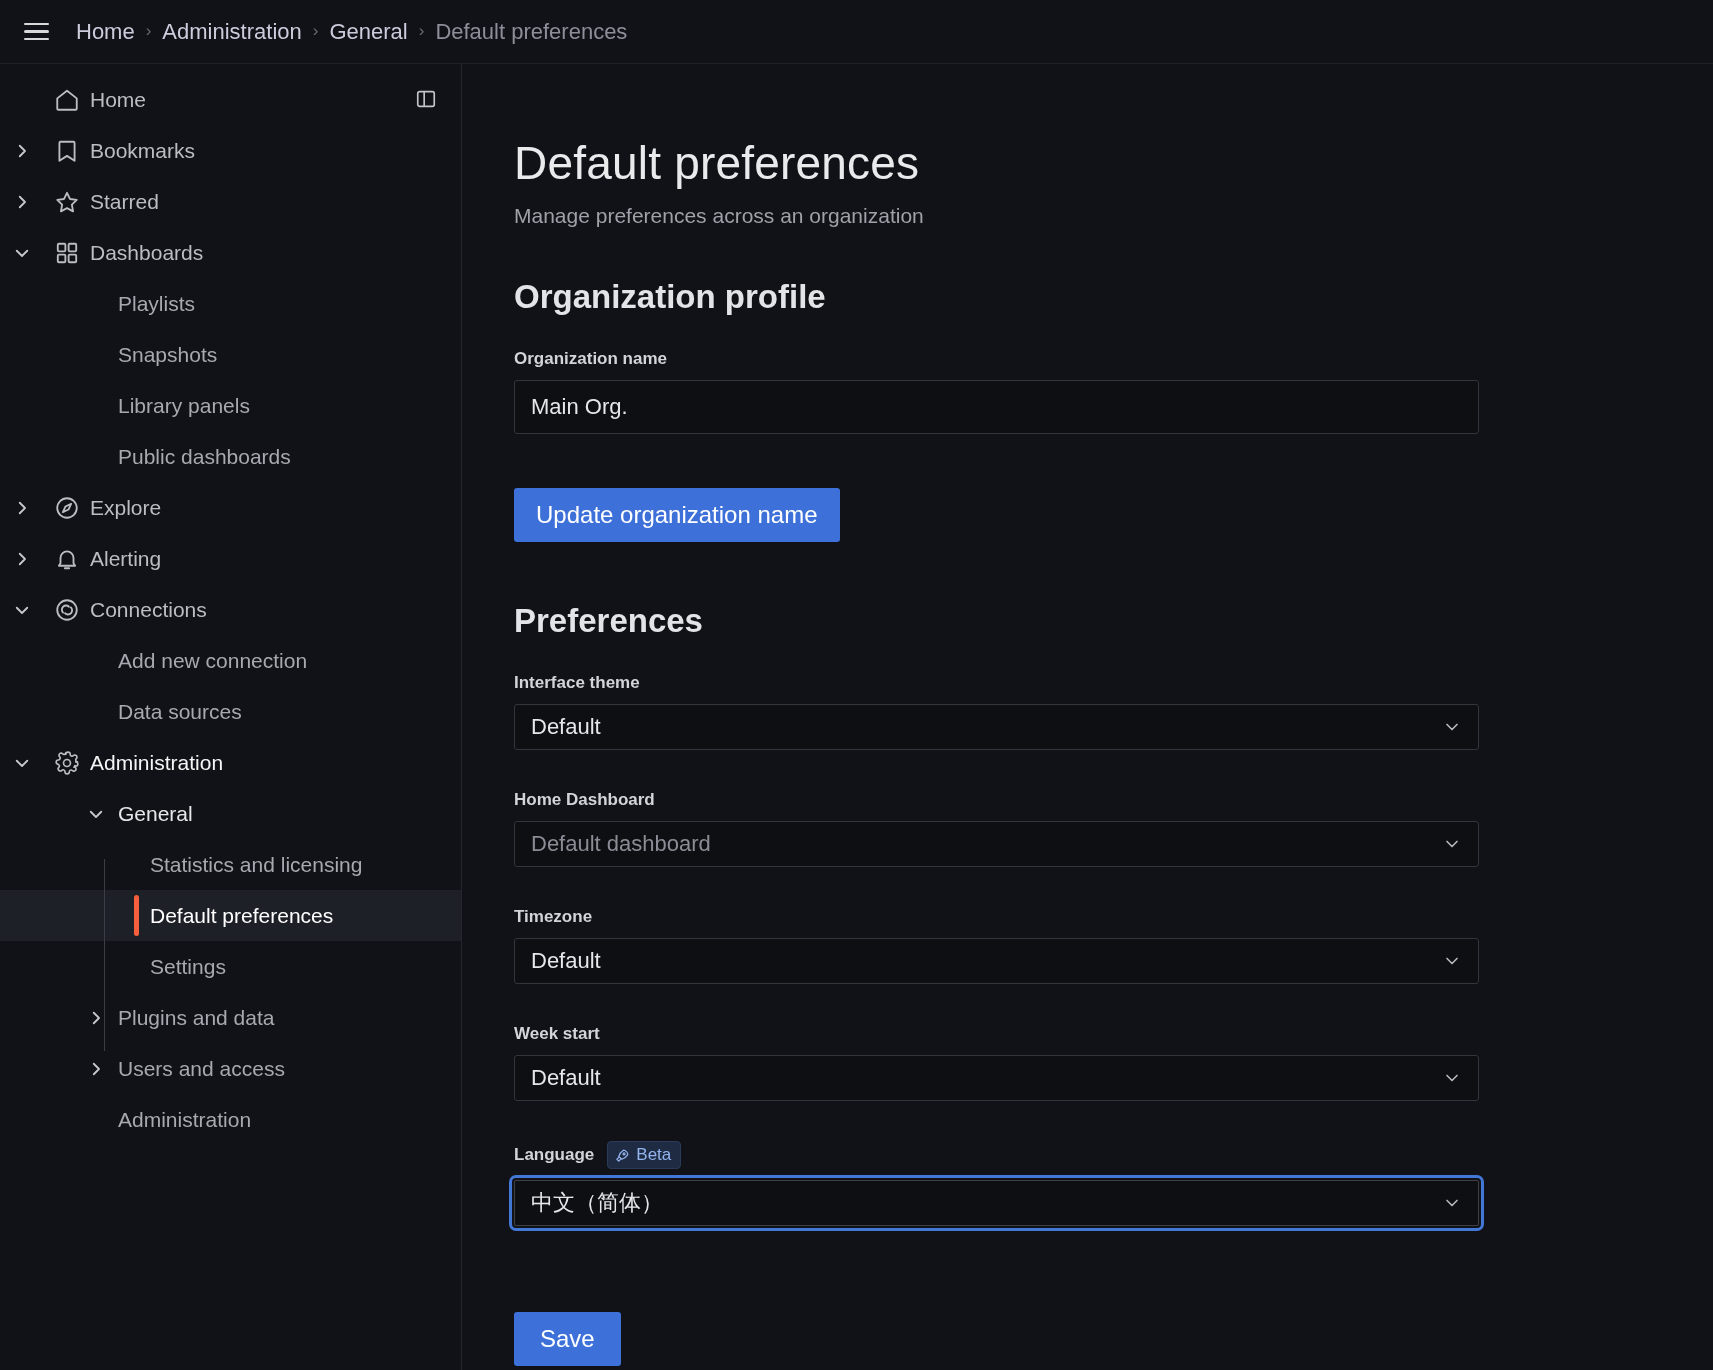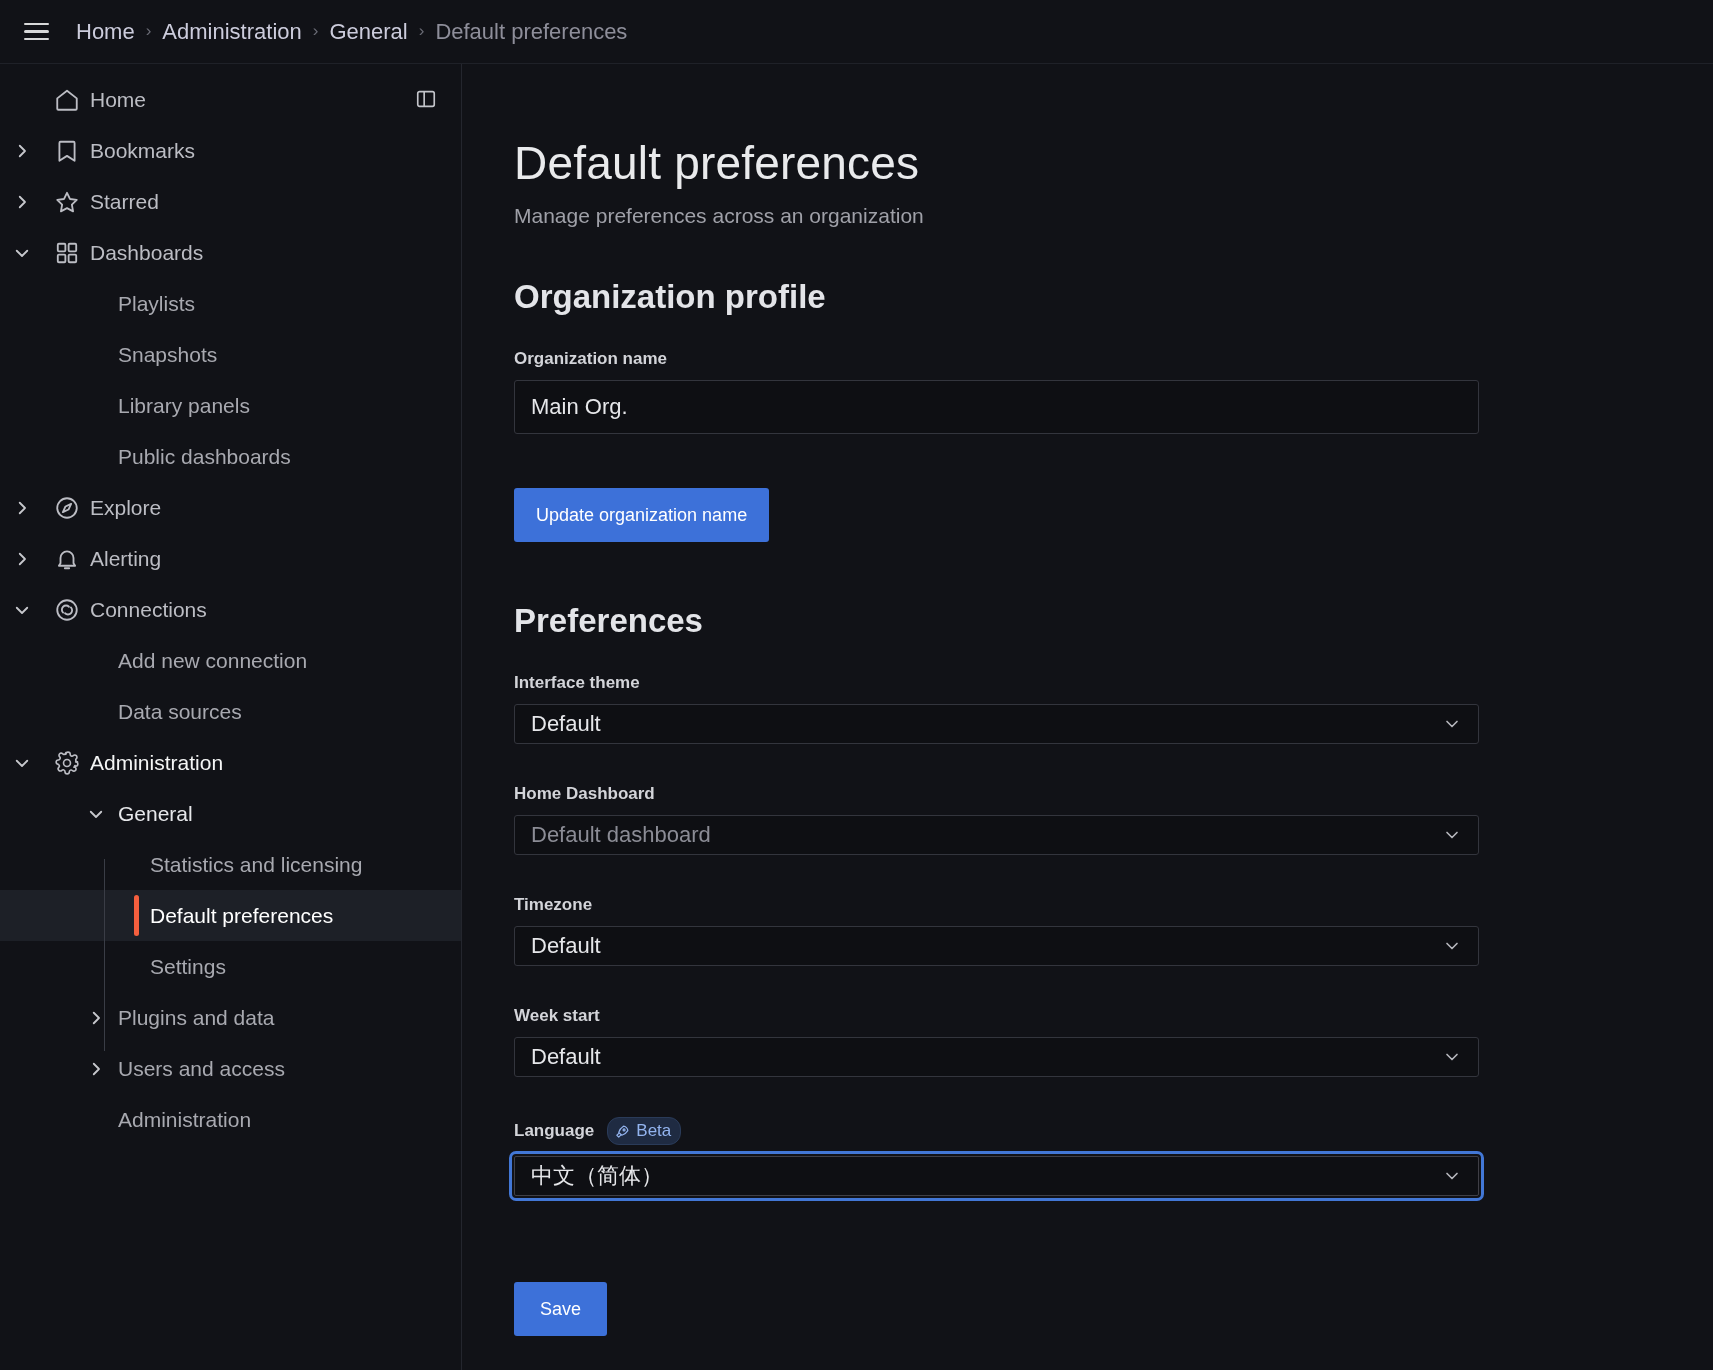--- a/index.html
+++ b/index.html
@@ -140,21 +140,21 @@
     height: 54px; width: 965px;
     background: #0e0f13;
     border: 1px solid #33353d;
     border-radius: 3px;
     display: flex; align-items: center;
     padding: 0 16px;
     font-size: 22px; color: #e6e7ea;
     cursor: text;
   }
   .select-box {
-    height: 40px; width: 965px;
+    height: 46px; width: 965px;
     background: #0e0f13;
     border: 1px solid #33353d;
     border-radius: 3px;
     display: flex; align-items: center;
     padding: 0 16px;
     font-size: 22px; color: #e6e7ea;
     cursor: pointer; position: relative;
   }
   .select-box .val { flex: 1 1 auto; }
   .select-box .val.placeholder { color: #8b8c95; }
@@ -166,33 +166,33 @@
     border-color: #3f3f46;
     outline: 3px solid #4277d6;
     outline-offset: 2px;
     border-radius: 2px;
   }
 
   .btn {
     display: inline-flex; align-items: center; justify-content: center;
     background: #3d71d9; color: #ffffff;
     border: none; border-radius: 3px;
-    font-size: 18px; font-family: inherit;
+    font-size: 24px; font-family: inherit;
     height: 54px; padding: 0 22px;
     cursor: pointer; font-weight: 400;
   }
   .btn-update { margin-top: 14px; }
   .btn-save { margin-top: 46px; padding: 0 26px; }
 
   .badge-beta {
     display: inline-flex; align-items: center; gap: 6px;
     margin-left: 13px;
     background: #1f2b42;
     border: 1px solid #2a3b59;
-    border-radius: 12px;
+    border-radius: 4px;
     padding: 3px 9px 3px 7px;
     color: #93b4ef; font-size: 17px; font-weight: 400;
   }
   .badge-beta svg { display:block; }
 </style>
 </head>
 <body>
 
 <div class="topbar">
   <div class="menu-btn">

